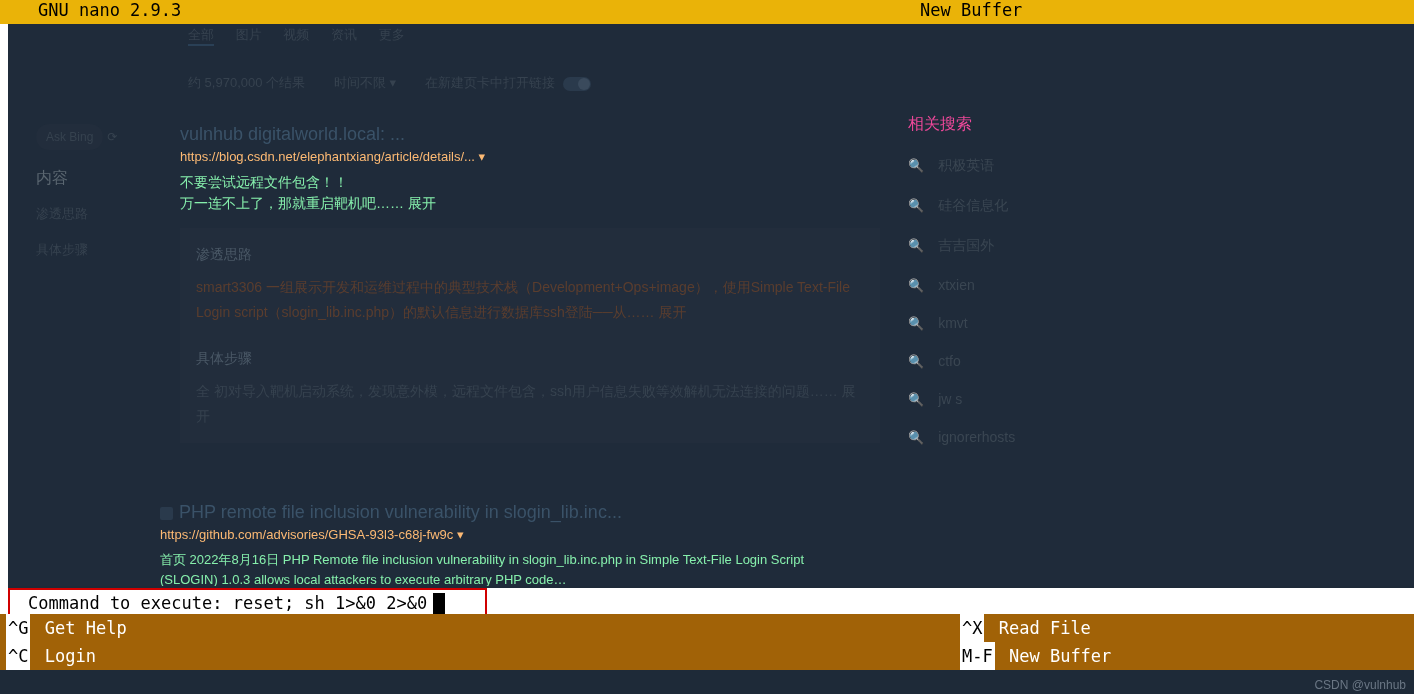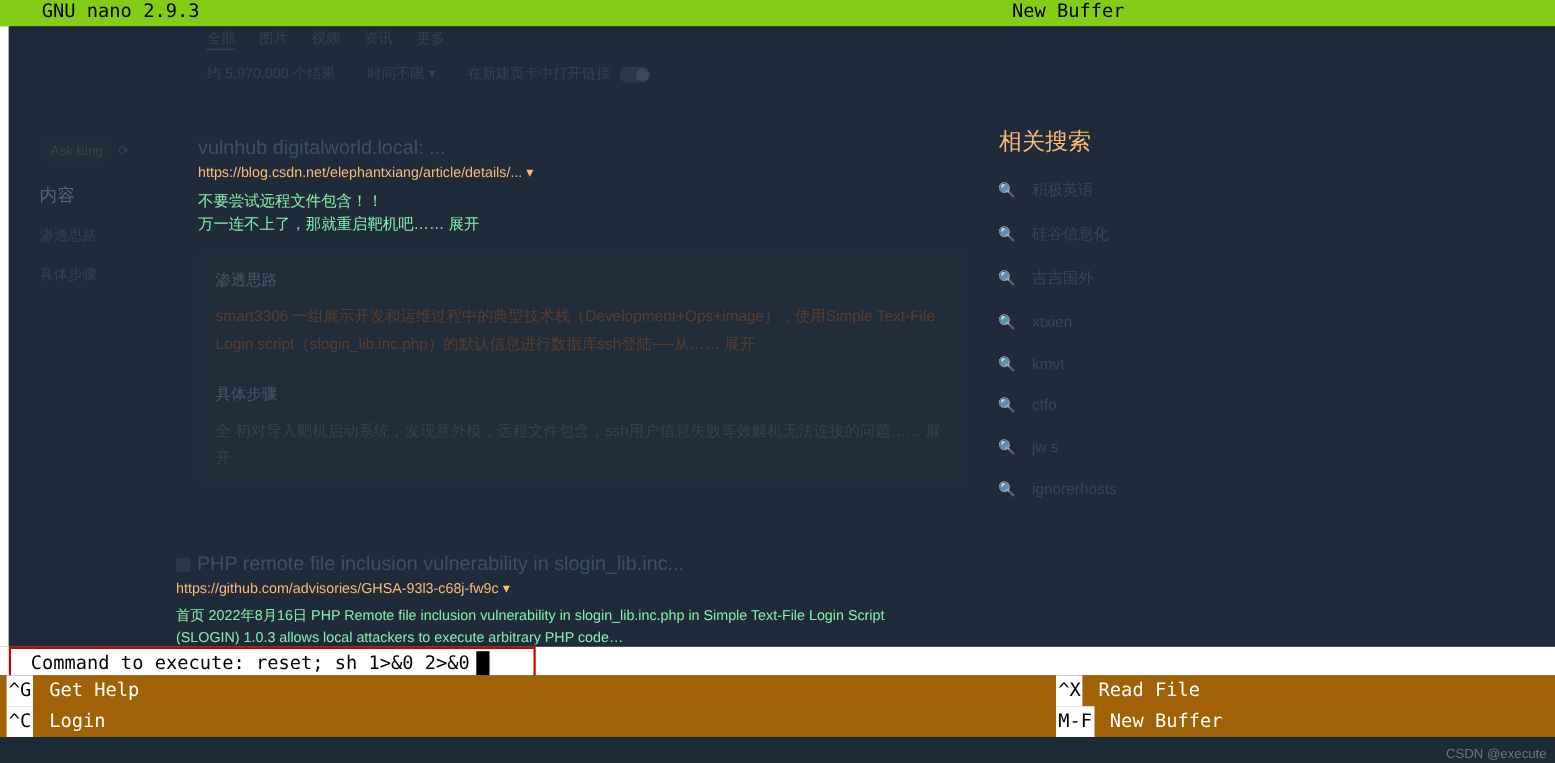--- a/index.html
+++ b/index.html
@@ -10,21 +10,21 @@
     font-family: "DejaVu Sans Mono", "Courier New", monospace;
     font-size: 17px;
     color: #aab4c0;
     position: relative;
     overflow: hidden;
   }
   .titlebar {
     position: absolute;
     top: 0; left: 0; right: 0;
     height: 24px;
-    background: #84cc16;
+    background: #eab308;
     color: #000000;
     display: flex;
   }
   .titlebar .left { padding-left: 38px; }
   .titlebar .right { position: absolute; left: 920px; }
   .dim-bg {
     position: absolute;
     top: 24px; left: 8px; right: 0; bottom: 108px;
     background: #1f2b3a;
     overflow: hidden;
@@ -42,29 +42,29 @@
     padding: 14px 16px;
     margin-top: 14px;
     font-family: Arial, sans-serif;
     font-size: 14px;
     line-height: 1.8;
   }
   .result .box .heading { color: #4a5866; margin-bottom: 8px; }
   .result .box .orange { color: #5a3d2e; }
   .tabs { position: absolute; left: 180px; top: 2px; font-size: 13px; color: #36424f; font-family: Arial, sans-serif; }
   .tabs .underline { border-bottom: 2px solid #2a4056; padding-bottom: 2px; }
-  .stats { position: absolute; left: 180px; top: 34px; font-size: 13px; color: #36424f; font-family: Arial, sans-serif; text-align: center; }
+  .stats { position: absolute; left: 180px; top: 50px; font-size: 13px; color: #36424f; font-family: Arial, sans-serif; text-align: center; }
   .toggle { display: inline-block; width: 28px; height: 14px; background: #2a3a4c; border-radius: 7px; vertical-align: middle; margin-left: 4px; position: relative; }
   .toggle::after { content: ""; position: absolute; right: 1px; top: 1px; width: 12px; height: 12px; background: #3a4a5c; border-radius: 50%; }
   .sidebar-left { position: absolute; left: 28px; top: 100px; font-family: Arial, sans-serif; font-size: 14px; color: #4a5866; width: 120px; }
   .sidebar-left .pill { background: #222d3c; border-radius: 16px; padding: 6px 10px; font-size: 12px; color: #36424f; display: inline-block; }
   .sidebar-left .hd { color: #5a6670; font-size: 16px; margin-top: 18px; margin-bottom: 16px; }
   .sidebar-left .item { color: #36424f; font-size: 13px; margin-bottom: 18px; }
   .related { position: absolute; left: 900px; top: 90px; font-family: Arial, sans-serif; }
-  .related .hd { color: #fdba74; font-size: 21px; margin-bottom: 22px; }
+  .related .hd { color: #ec4899; font-size: 16px; margin-bottom: 22px; }
   .related .item { color: #3a4652; font-size: 14px; margin-bottom: 22px; }
   .related .item .ico { color: #36424f; margin-right: 14px; font-size: 13px; }
   .cmd-line {
     position: absolute;
     left: 0; right: 0;
     top: 588px;
     height: 26px;
     background: #ffffff;
     color: #000000;
   }
@@ -191,13 +191,13 @@
   <div class="sc-row sc-a" style="top:28px">
     <span class="sc-key">^C</span>
     <span class="sc-label">Login</span>
   </div>
   <div class="sc-row sc-b" style="top:28px">
     <span class="sc-key">M-F</span>
     <span class="sc-label">New Buffer</span>
   </div>
 </div>
 
-<div class="watermark">CSDN @execute</div>
+<div class="watermark">CSDN @vulnhub</div>
 
 </body></html>

